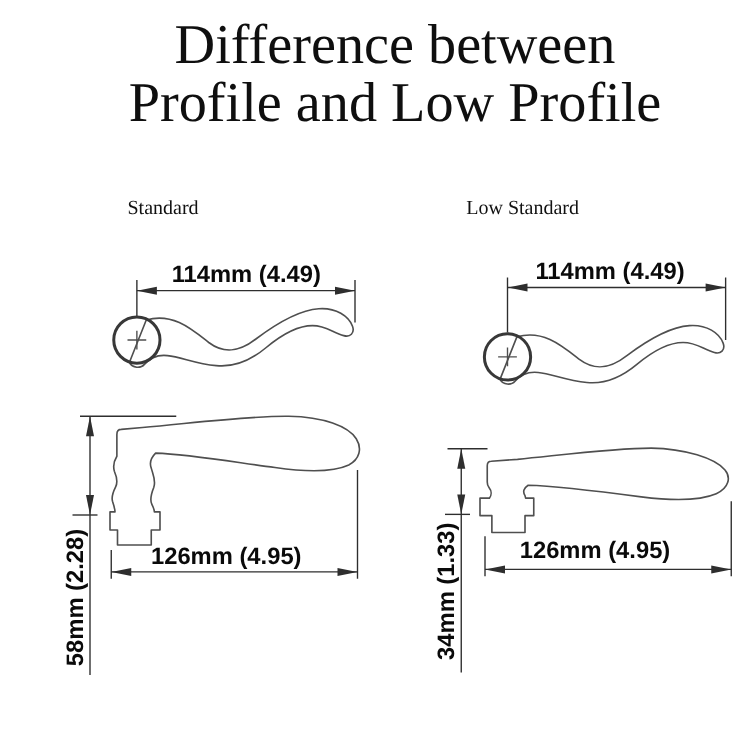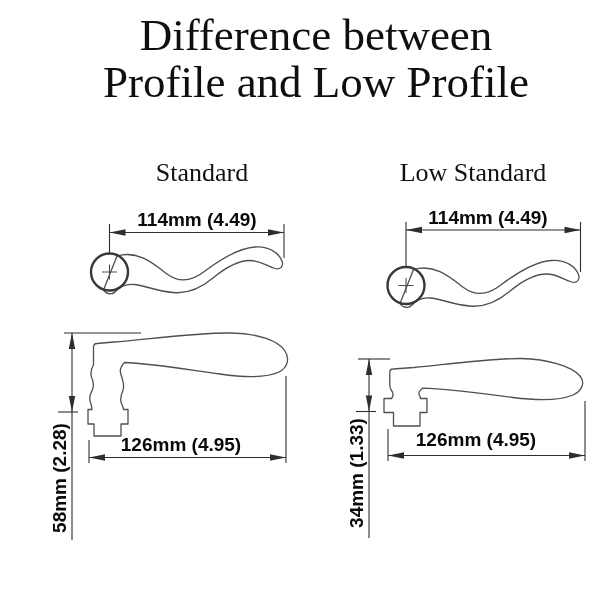--- a/index.html
+++ b/index.html
@@ -14,23 +14,23 @@
   .title{
     position:absolute;left:0;top:12px;width:600px;
     text-align:center;
     font-family:"Liberation Serif", serif;
     font-size:45px;line-height:47px;
     color:#0f0f0f;
     white-space:nowrap;
   }
   .col-header{
     position:absolute;top:158px;width:200px;
-    text-align:center;
+    text-align:left;
     font-family:"Liberation Serif", serif;
-    font-size:26px;color:#111;
+    font-size:16px;color:#111;
     white-space:nowrap;
   }
   .col-header.left{left:86px;}
   .col-header.right{left:357px;}
   svg{position:absolute;left:0;top:0;}
   .dim-text{
     font-family:"Liberation Sans", sans-serif;
     font-weight:bold;
     font-size:19px;
     fill:#0a0a0a;

